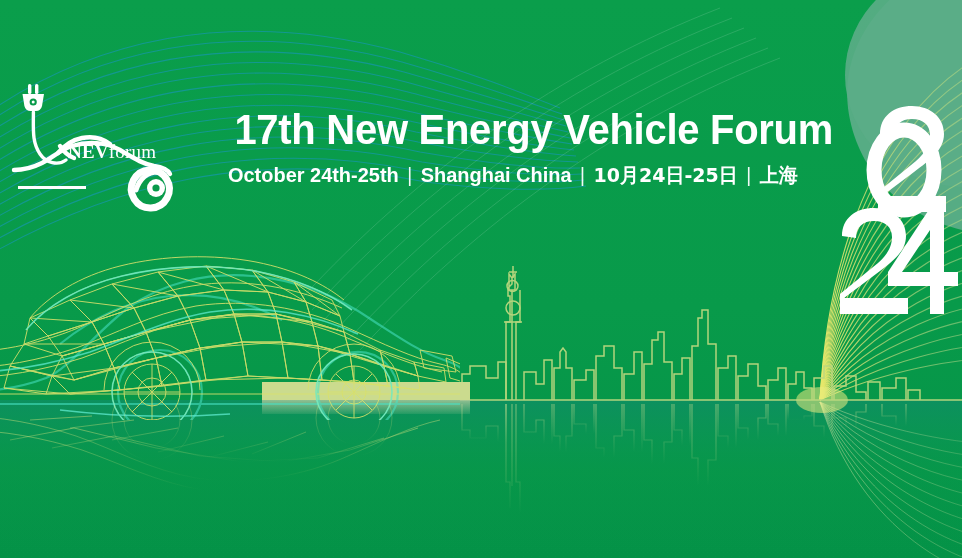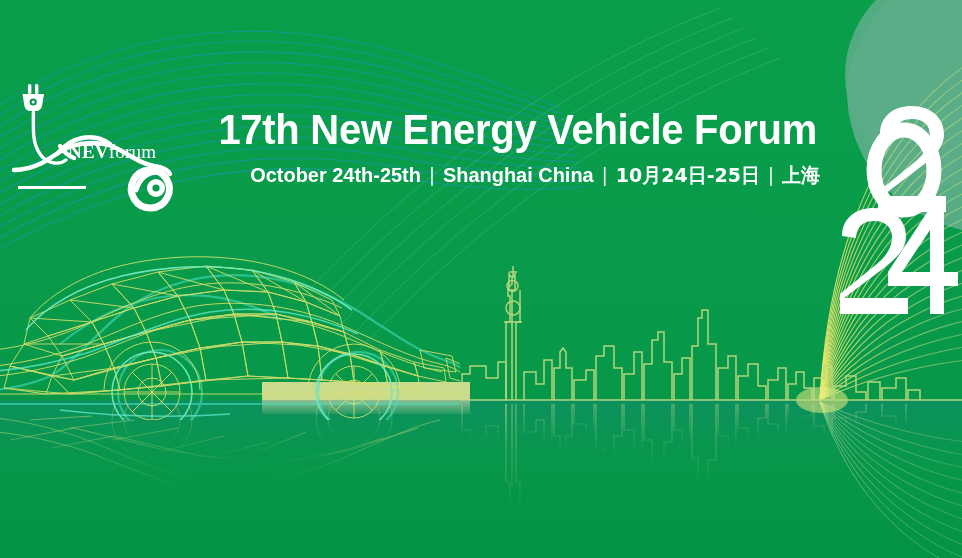--- a/index.html
+++ b/index.html
@@ -21,22 +21,22 @@
     position:absolute;left:68px;top:98px;
     font-size:19px;letter-spacing:.2px;color:#ffffff;white-space:nowrap;
     font-family:Liberation Serif, serif;
     margin-top:43px;
   }
   #logo-wordmark .nev{font-weight:bold;}
   #logo-wordmark .forum{font-weight:normal;}
 
   
   #title-block{
-    position:absolute;left:196px;top:106px;width:640px;
-    text-align:right;
+    position:absolute;left:212px;top:106px;width:640px;
+    text-align:left;
   }
   #title-en{
     color:#ffffff;
     font-family:"Liberation Sans Narrow","Liberation Sans",sans-serif;
     font-weight:bold;
     font-size:43px;
     line-height:47px;
     letter-spacing:-.3px;
     transform:scaleX(.93);
     transform-origin:center;

